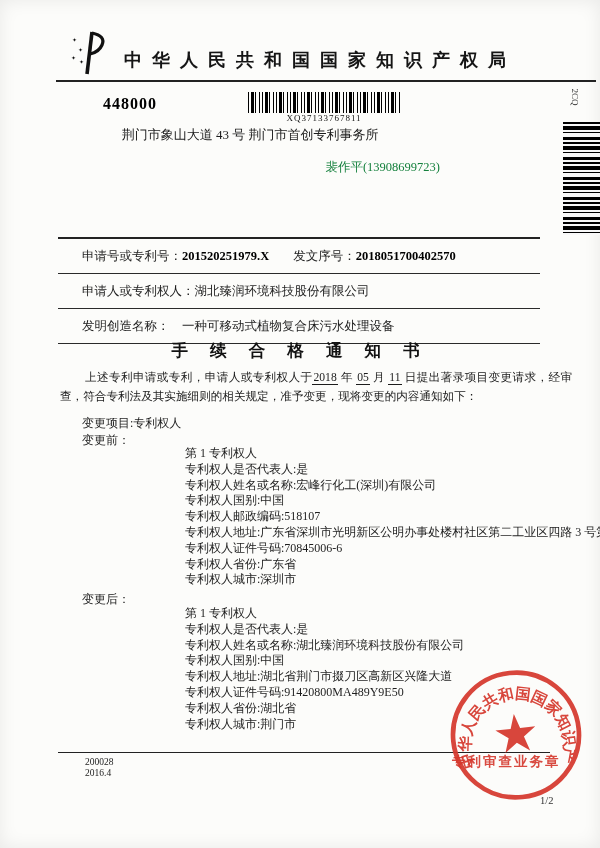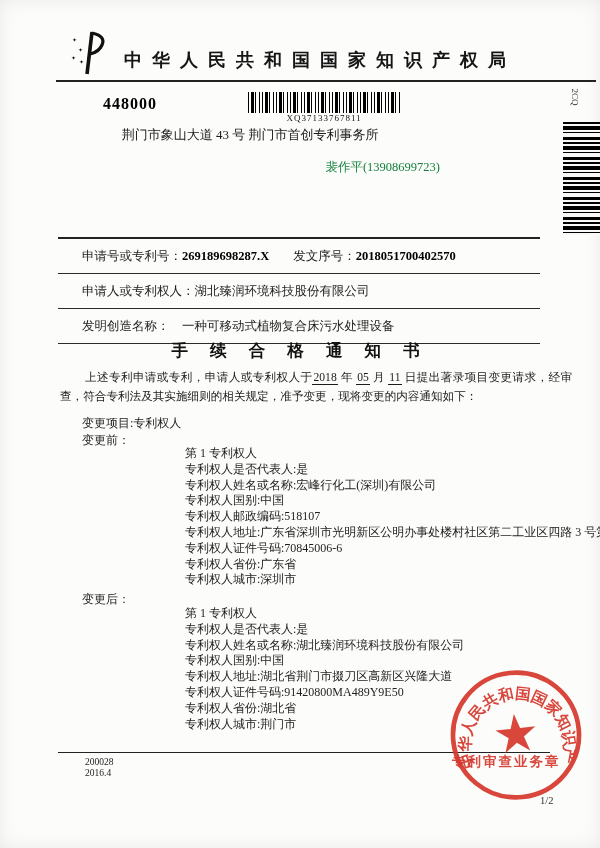--- a/index.html
+++ b/index.html
@@ -80,21 +80,21 @@
   <div class="barcode-h"></div>
   <div class="barcode-h-label">XQ37133767811</div>
   <div class="mail-address">荆门市象山大道 43 号  荆门市首创专利事务所</div>
   <div class="mail-recipient">裴作平(13908699723)</div>
 
   <div class="side-code">2CQ</div>
   <div class="barcode-v"></div>
 
   <div class="case-table">
     <div class="case-row">
-      <span>申请号或专利号：</span><b>269189698287.X</b><span class="dispatch-no"><span>发文序号：</span><b>2018051700402570</b></span>
+      <span>申请号或专利号：</span><b>201520251979.X</b><span class="dispatch-no"><span>发文序号：</span><b>2018051700402570</b></span>
     </div>
     <div class="case-row">
       <span>申请人或专利权人：</span><span>湖北臻润环境科技股份有限公司</span>
     </div>
     <div class="case-row">
       <span>发明创造名称：</span>　<span>一种可移动式植物复合床污水处理设备</span>
     </div>
   </div>
 
   <div class="notice-title">手 续 合 格 通 知 书</div>

